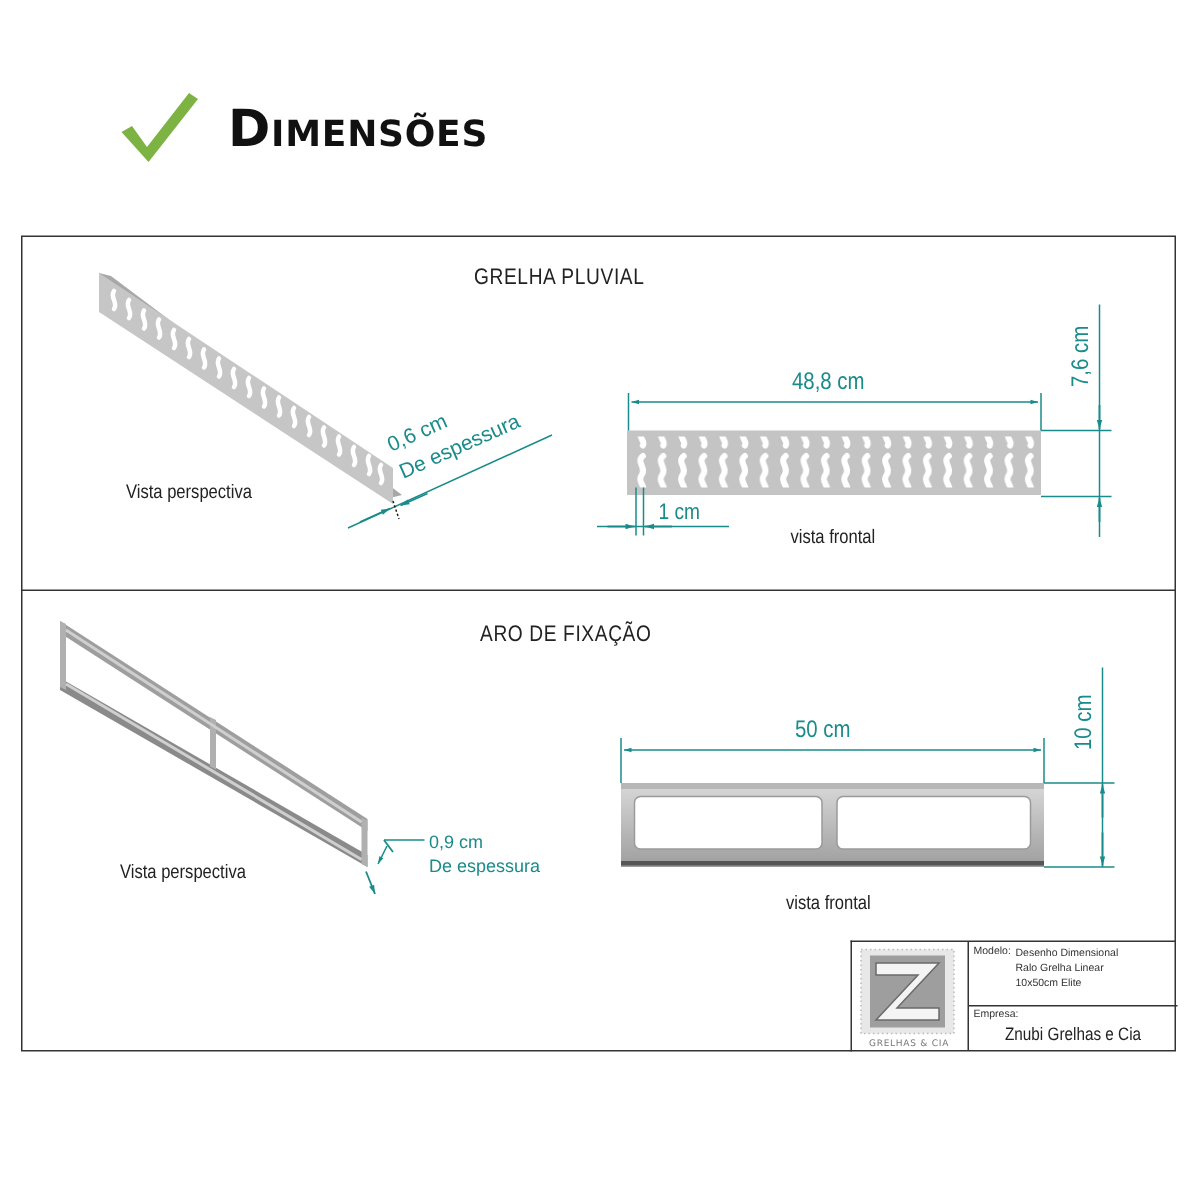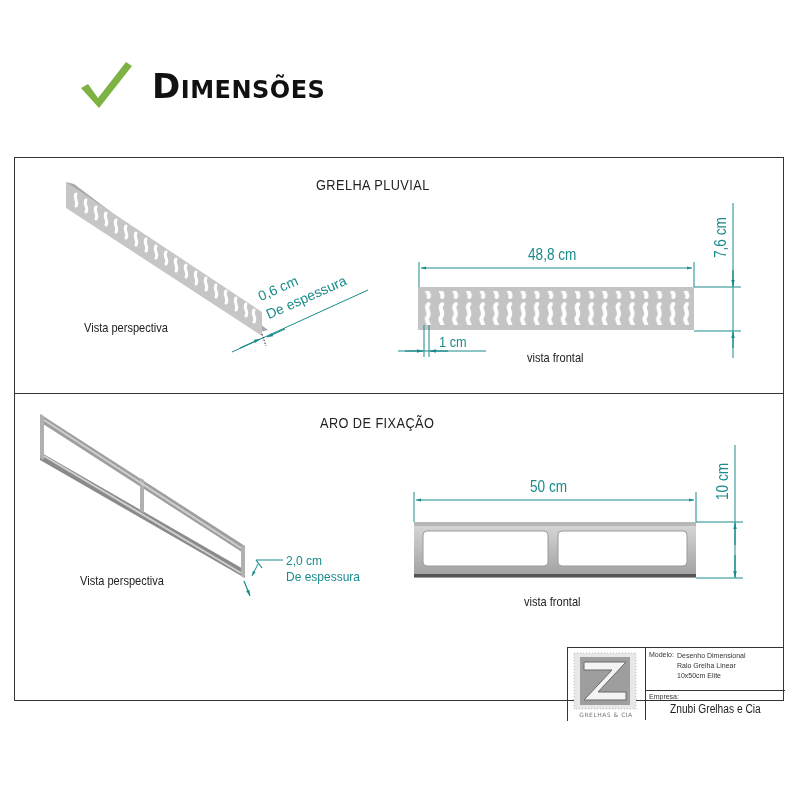--- a/index.html
+++ b/index.html
@@ -9,21 +9,21 @@
   .title { font-family: "DejaVu Sans", sans-serif; font-weight: bold; color: #111; margin-left: 18px; letter-spacing: 0.5px; }
   .title .big { font-size: 34px; }
   .title .small { font-size: 24px; }
   .sheet { position: absolute; left: 14px; top: 157px; width: 770px; height: 544px; border: 1.5px solid #333; box-sizing: border-box; }
   .divider { position: absolute; left: 14px; top: 393px; width: 770px; height: 0; border-top: 1.5px solid #333; }
   svg.drawing { position: absolute; left: 0; top: 0; }
   .lbl { position: absolute; font-family: "Liberation Sans Narrow", "Liberation Sans", sans-serif; color: #222; white-space: nowrap; }
   .sec-title { font-size: 15px; transform: scaleX(0.85); transform-origin: left center; letter-spacing: 0.5px; }
   .view-label { font-size: 13px; transform: scaleX(0.85); transform-origin: left center; }
   .dim { position: absolute; color: #1a8b8b; white-space: nowrap; font-family: "Liberation Sans", sans-serif; }
-  .tb { position: absolute; left: 567px; top: 627px; width: 217px; height: 74px; border-top: 1.5px solid #333; border-left: 1.5px solid #333; box-sizing: border-box; margin-top: 20px; }
+  .tb { position: absolute; left: 567px; top: 627px; width: 217px; height: 74px; border-top: 1.5px solid #333; border-left: 1.5px solid #333; box-sizing: border-box; }
   .tb-logo { position: absolute; left: 0; top: 0; width: 78px; height: 72px; border-right: 1.5px solid #333; box-sizing: border-box; }
   .tb-row1 { position: absolute; left: 78px; top: 0; width: 139px; height: 43px; border-bottom: 1.5px solid #333; box-sizing: border-box; }
   .tb-row2 { position: absolute; left: 78px; top: 43px; width: 139px; height: 30px; }
   .tb-small { font-size: 7px; color: #333; position: absolute; font-family: "Liberation Sans", sans-serif; }
   .tb-company { font-size: 12px; color: #222; position: absolute; transform: scaleX(0.85); transform-origin: left center; font-family: "Liberation Sans", sans-serif; }
 </style>
 </head>
 <body>
 
 <div class="header">
@@ -143,21 +143,21 @@
 <div class="lbl view-label" style="left:527px; top:350px;">vista frontal</div>
 <div class="dim" style="left:262px; top:288px; font-size:14px; transform:rotate(-24deg); transform-origin:left bottom;">0,6 cm</div>
 <div class="dim" style="left:270px; top:306px; font-size:14px; transform:rotate(-24deg); transform-origin:left bottom;">De espessura</div>
 <div class="dim" style="left:528px; top:246px; font-size:16px; transform:scaleX(0.85); transform-origin:left center;">48,8 cm</div>
 <div class="dim" style="left:712px; top:258px; font-size:16px; transform:rotate(-90deg) scaleX(0.85); transform-origin:left top;">7,6 cm</div>
 <div class="dim" style="left:439px; top:333px; font-size:15px; transform:scaleX(0.85); transform-origin:left center;">1 cm</div>
 
 <div class="lbl sec-title" style="left:320px; top:414px;">ARO DE FIXAÇÃO</div>
 <div class="lbl view-label" style="left:80px; top:573px;">Vista perspectiva</div>
 <div class="lbl view-label" style="left:524px; top:594px;">vista frontal</div>
-<div class="dim" style="left:286px; top:554px; font-size:12px;">2,0 cm</div>
+<div class="dim" style="left:286px; top:554px; font-size:12px;">0,9 cm</div>
 <div class="dim" style="left:286px; top:570px; font-size:12px;">De espessura</div>
 <div class="dim" style="left:530px; top:478px; font-size:16px; transform:scaleX(0.85); transform-origin:left center;">50 cm</div>
 <div class="dim" style="left:714px; top:500px; font-size:16px; transform:rotate(-90deg) scaleX(0.85); transform-origin:left top;">10 cm</div>
 
 <div class="tb">
   <div class="tb-logo">
     <svg width="76" height="72" viewBox="0 0 76 72">
       <rect x="6" y="5" width="62" height="56" fill="#e8e8e8" stroke="#bbb" stroke-dasharray="1 2"></rect>
       <rect x="12" y="9" width="50" height="48" fill="#9e9e9e"></rect>
       <path d="M16 14 L58 14 L30 44 L58 44 L58 52 L16 52 L44 22 L16 22 Z" fill="#f4f4f4" stroke="#6a6a6a" stroke-width="1"></path>

